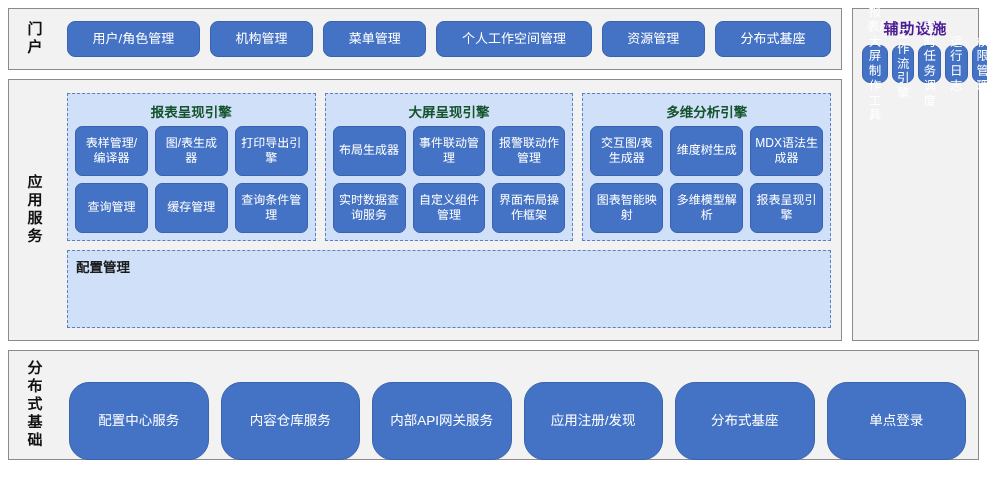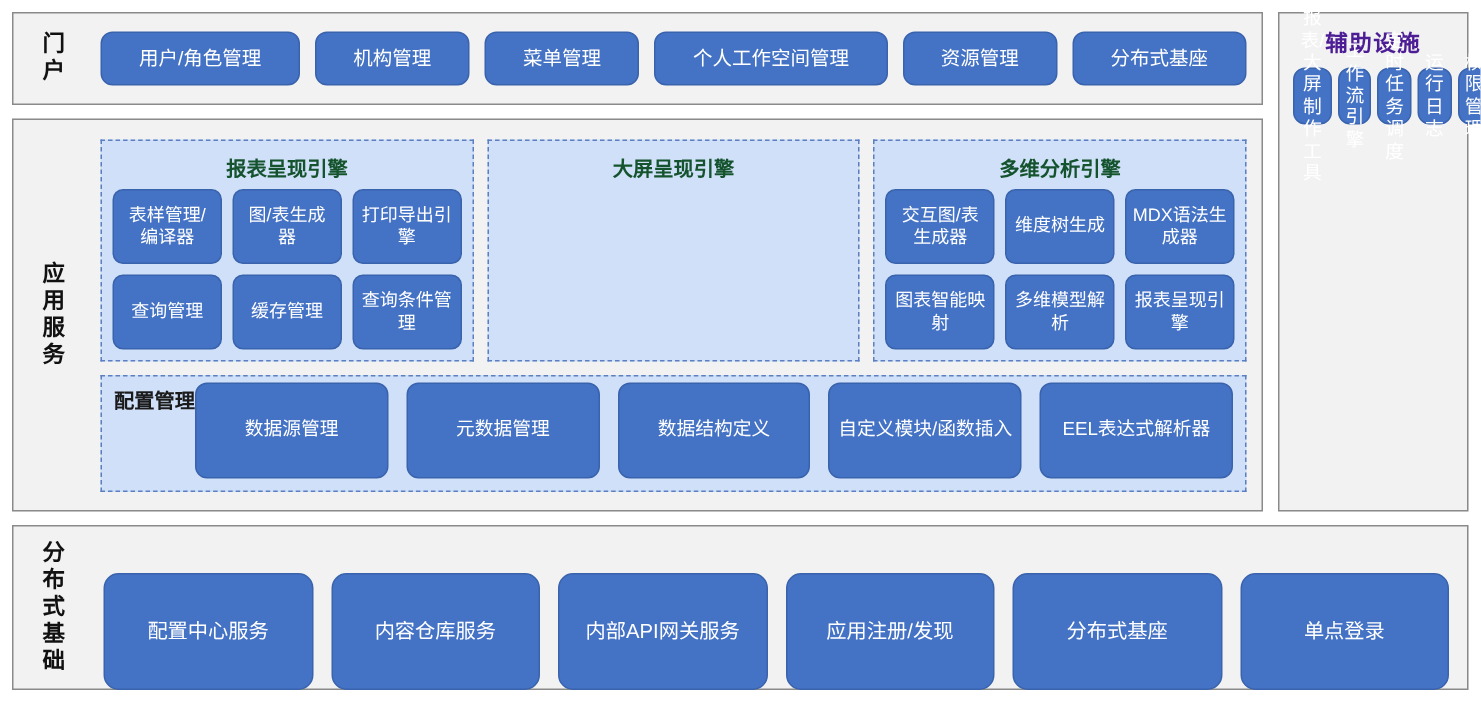--- a/index.html
+++ b/index.html
@@ -210,21 +210,21 @@
     height:110px;
   }
   .distro .panel-body{
     gap:12px;
     padding:0 12px;
   }
   .distro .bx{
     flex:1 1 0;
     height:78px;
     font-size:13.5px;
-    border-radius:10px;
+    border-radius:20px;
     margin-top:32px;
   }
 </style>
 </head>
 <body>
 
 <div class="page">
 
   <div class="upper">
 
@@ -259,45 +259,46 @@
                 <div class="bx">图/表生成器</div>
                 <div class="bx">打印导出引擎</div>
                 <div class="bx">查询管理</div>
                 <div class="bx">缓存管理</div>
                 <div class="bx">查询条件管理</div>
               </div>
             </div>
 
             <div class="engine">
               <div class="engine-title">大屏呈现引擎</div>
+              <div class="engine-grid">
+                <div class="bx">布局生成器</div>
+                <div class="bx">事件联动管理</div>
+                <div class="bx">报警联动作管理</div>
+                <div class="bx">实时数据查询服务</div>
+                <div class="bx">自定义组件管理</div>
+                <div class="bx">界面布局操作框架</div>
+              </div>
             </div>
 
             <div class="engine">
               <div class="engine-title">多维分析引擎</div>
               <div class="engine-grid">
                 <div class="bx">交互图/表生成器</div>
                 <div class="bx">维度树生成</div>
                 <div class="bx">MDX语法生成器</div>
                 <div class="bx">图表智能映射</div>
                 <div class="bx">多维模型解析</div>
                 <div class="bx">报表呈现引擎</div>
               </div>
             </div>
 
           </div>
 
           <div class="config">
             <div class="config-title">配置管理</div>
-            <div class="config-row">
-              <div class="bx">数据源管理</div>
-              <div class="bx">元数据管理</div>
-              <div class="bx">数据结构定义</div>
-              <div class="bx">自定义模块/函数插入</div>
-              <div class="bx">EEL表达式解析器</div>
-            </div>
           </div>
 
         </div>
       </div>
 
     </div>
 
     <div class="aux">
       <div class="aux-title">辅助设施</div>
       <div class="aux-list">

